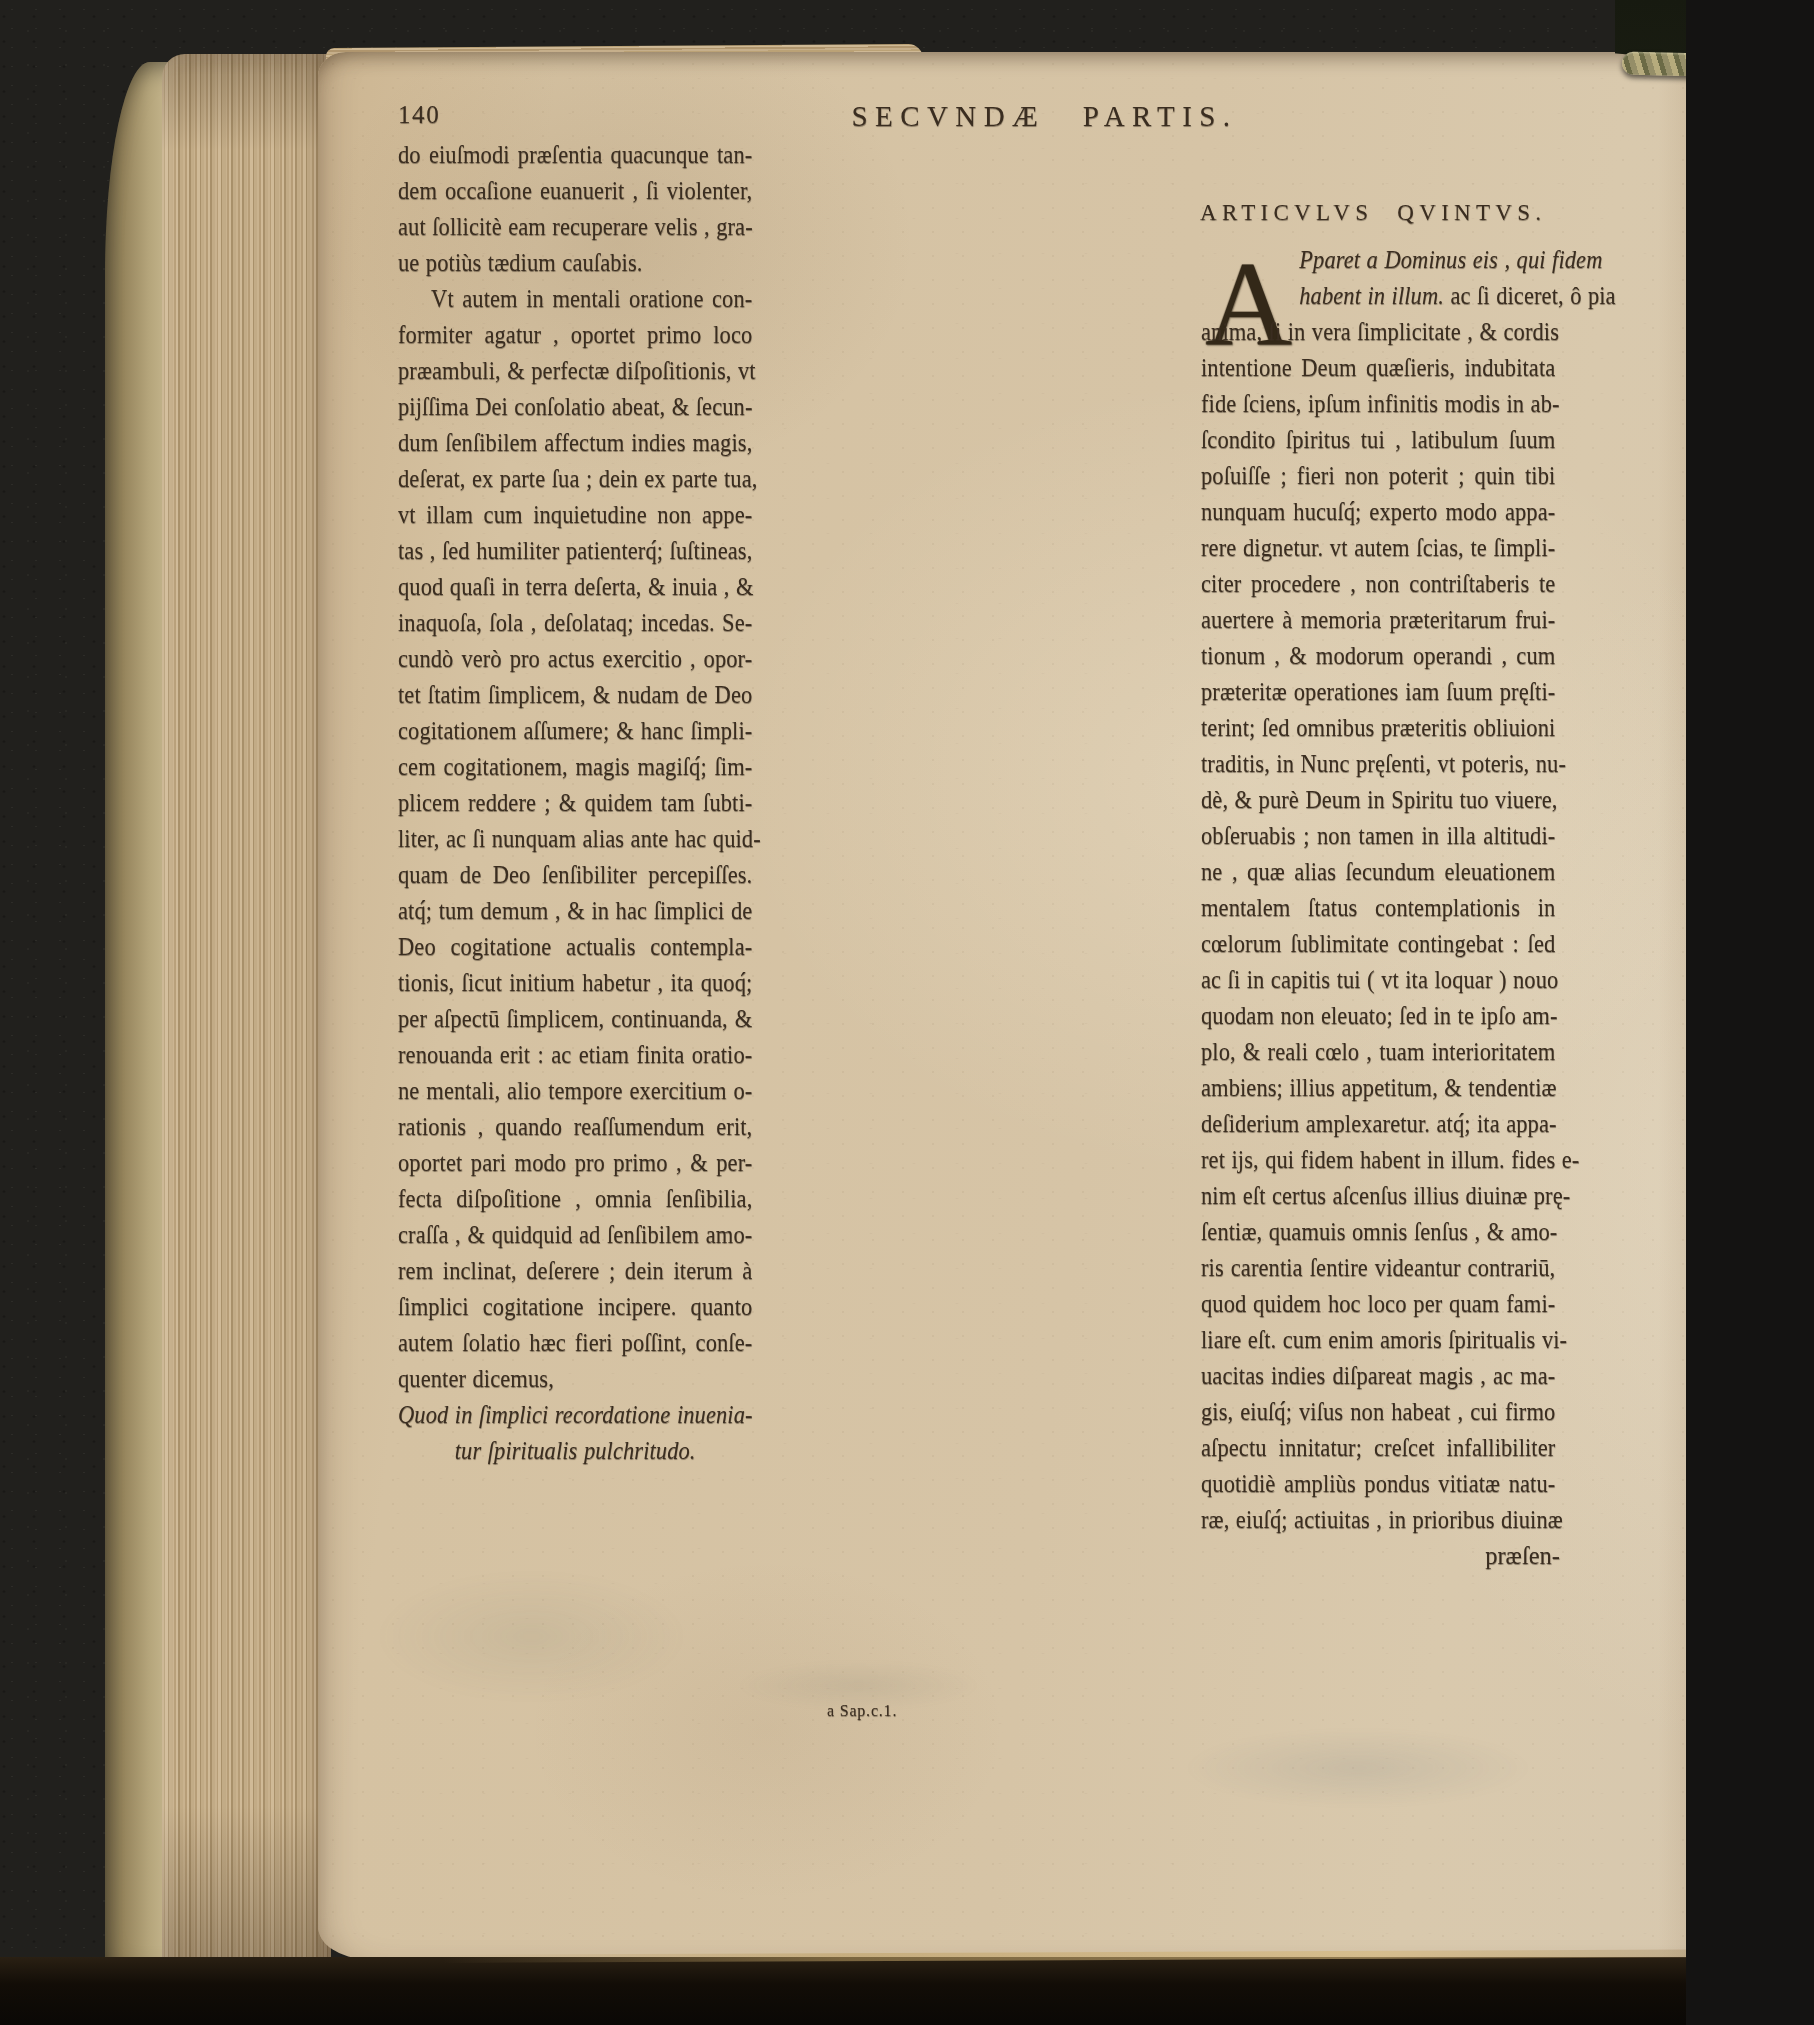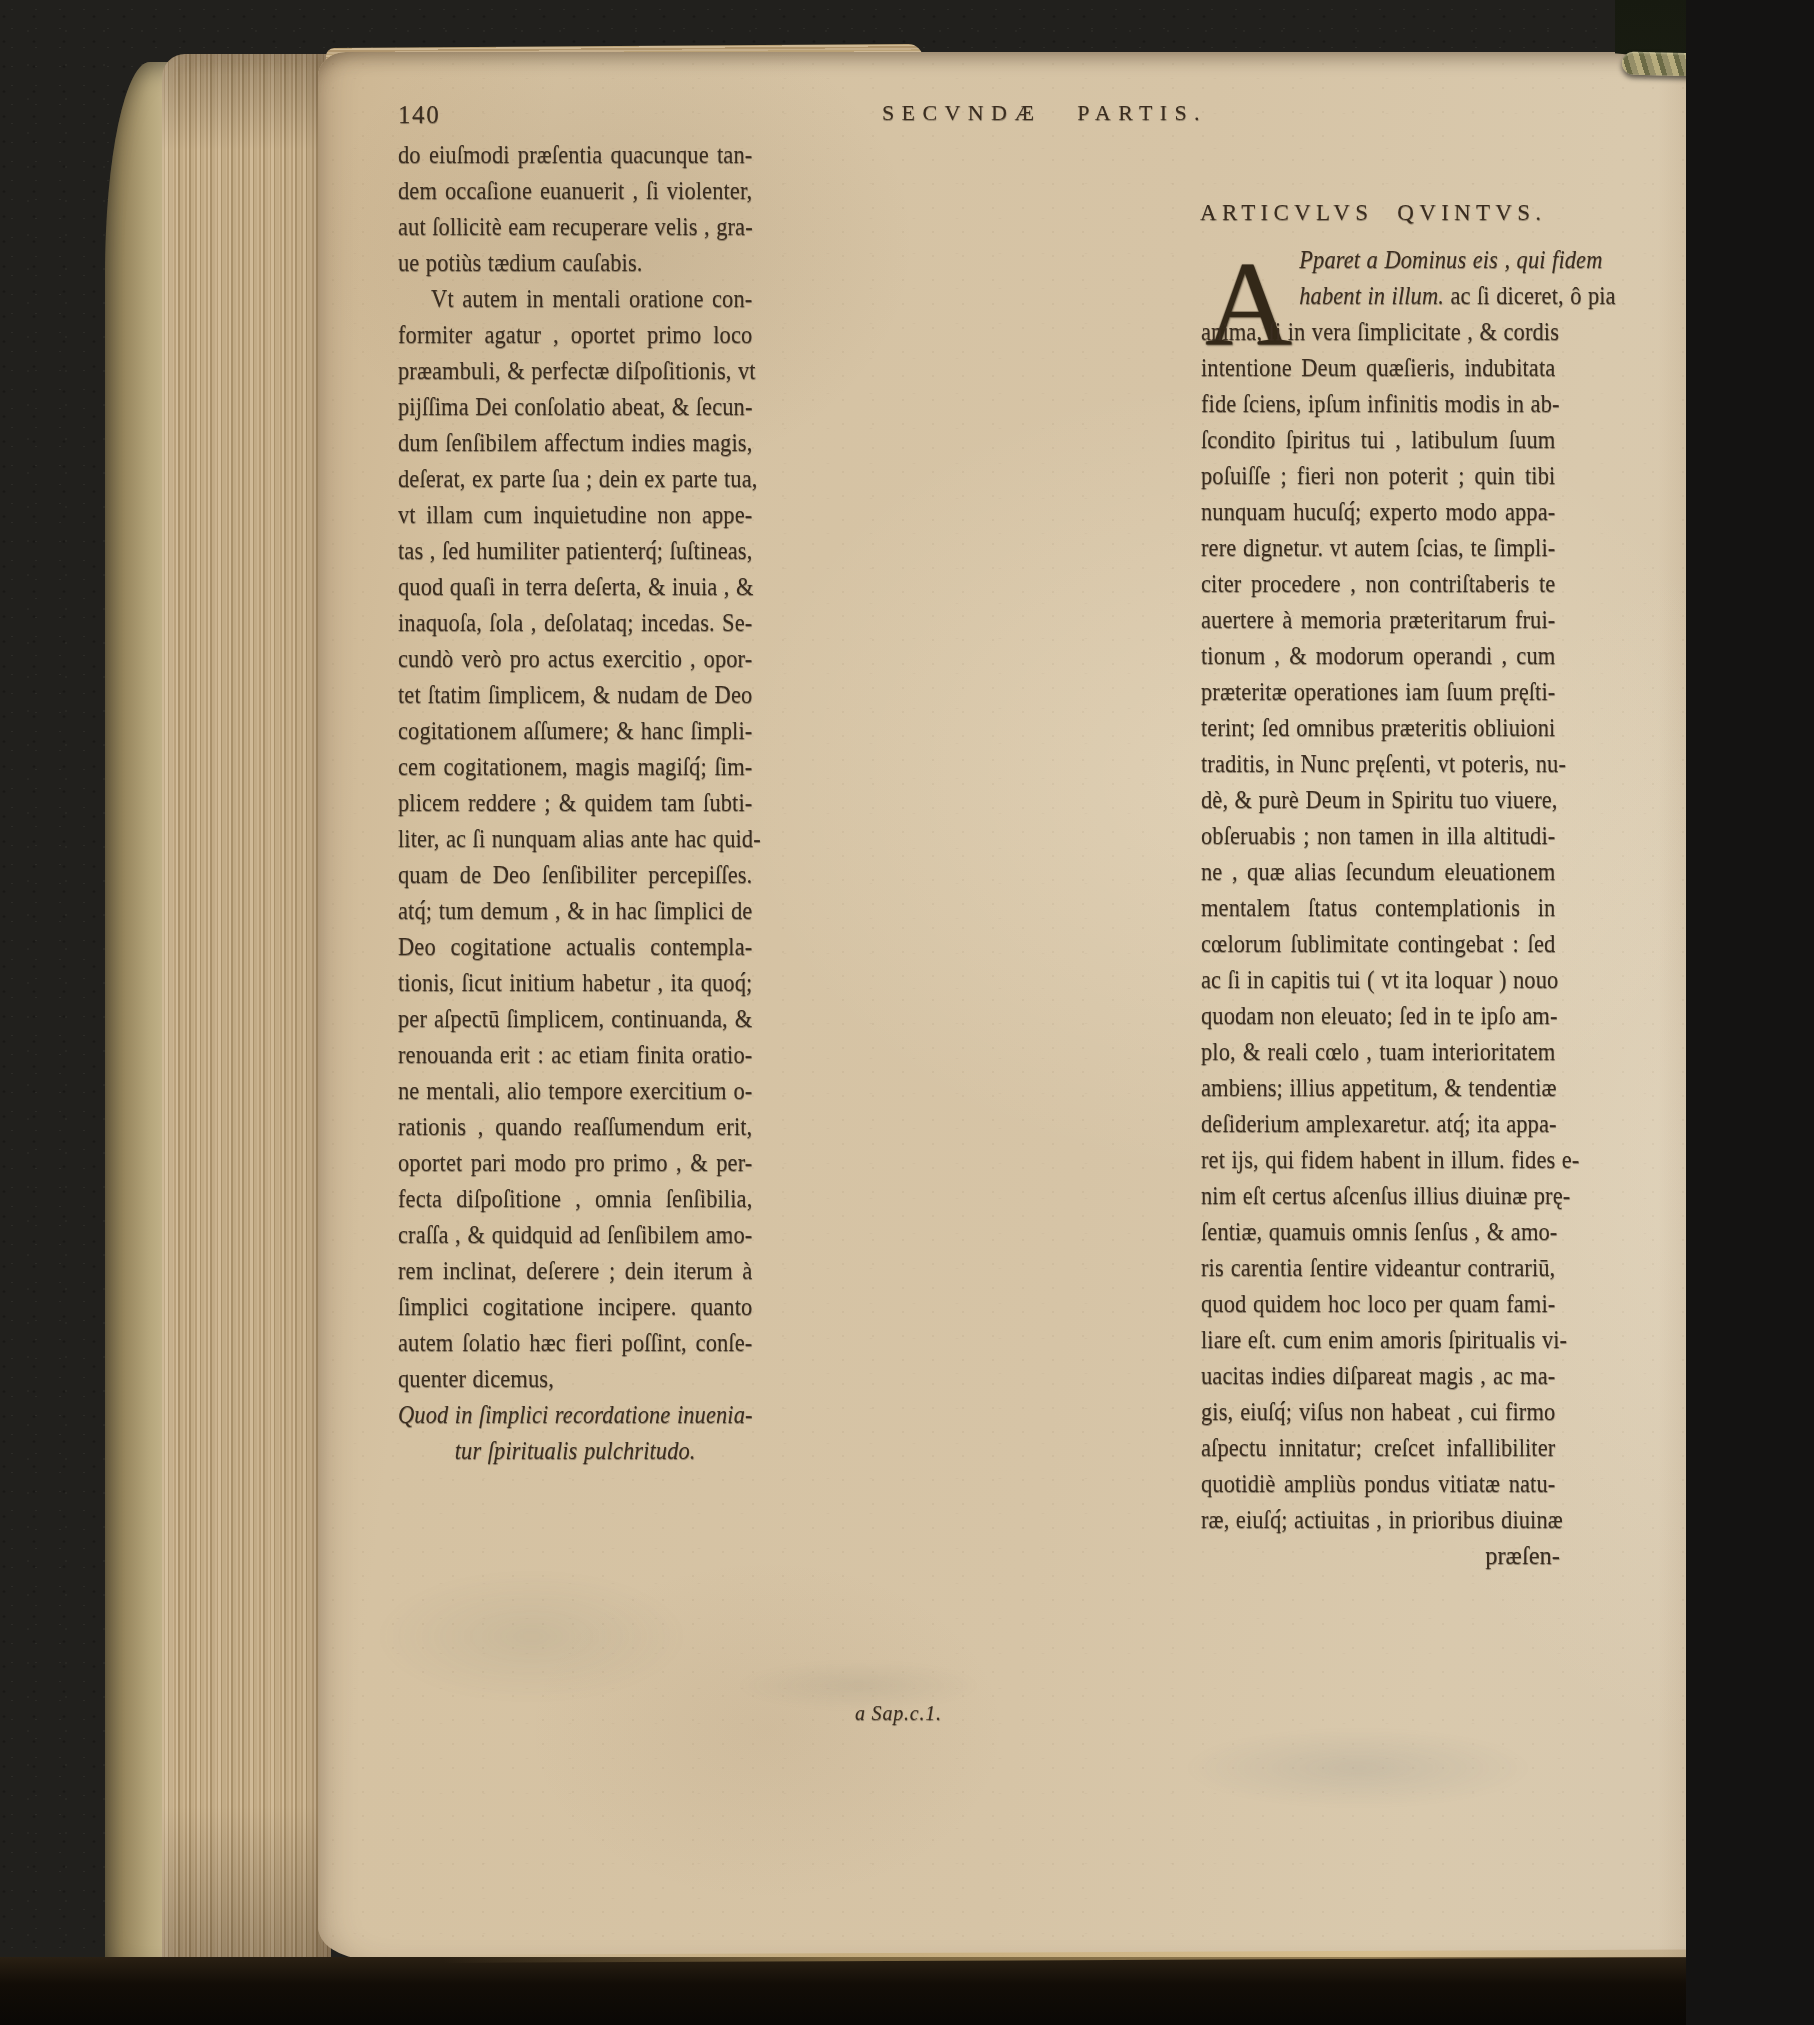--- a/index.html
+++ b/index.html
@@ -83,37 +83,37 @@
       background:linear-gradient(180deg,#2a2013 0%,#120d07 40%,#0a0805 100%);}
   .bottom-edge-line{position:absolute;z-index:10;left:442px;top:1952px;width:1334px;height:8.2px;
       border-radius:4.1px;transform:rotate(-0.25deg);
       background:linear-gradient(90deg, rgba(160,130,80,0) 0%, rgba(190,160,100,0.55) 30%, rgba(214,184,124,0.6) 70%, rgba(120,95,60,0.25) 100%);}
 
   
   .textlayer{position:absolute;inset:0;z-index:5;color:#3a2d20;
       text-shadow:0.3px 0.5px 0.7px rgba(58,45,32,0.5);}
   .folio{position:absolute;left:398px;top:101px;font-size:25px;letter-spacing:1.6px;}
   .running-head{position:absolute;left:321px;top:100px;width:1447px;text-align:center;
-      font-size:22px;letter-spacing:7.4px;word-spacing:23px;}
+      font-size:29px;letter-spacing:7.4px;word-spacing:23px;}
   .article-head{position:absolute;left:1200px;top:200px;width:363px;
       font-size:23px;letter-spacing:5.3px;word-spacing:13px;}
   .col{position:absolute;width:386px;font-size:24.5px;letter-spacing:0.1px;word-spacing:0.8px;
       transform:scaleX(0.918);transform-origin:0 0;}
   .col-left{left:398px;top:137px;}
   .col-right{left:1201px;top:242px;}
   .line{height:36px;line-height:36px;text-align:justify;text-align-last:justify;white-space:nowrap;}
   .line.l{text-align:left;text-align-last:left;}
   .line.c{text-align:center;text-align-last:center;white-space:normal;}
   .line.ind{text-indent:36px;}
   .line.dc{margin-left:107px;}
   .it{font-style:italic;}
   .dropcap{position:absolute;left:1205px;top:244px;font-size:121px;line-height:1;
       color:#332818;text-shadow:0.8px 1.2px 1.6px rgba(40,30,15,0.6), -0.8px 0 0.8px rgba(40,30,15,0.35);}
   .catchword{position:absolute;left:1277px;top:1542px;width:283px;text-align:right;font-size:24.5px;}
-  .footnote{position:absolute;left:827px;top:1702px;font-size:20px;font-style:italic;letter-spacing:0.8px;margin-left:28px;}
+  .footnote{position:absolute;left:827px;top:1702px;font-size:16px;letter-spacing:0.8px;}
 </style>
 </head>
 <body>
 
 <div class="stage">
   <div class="bg"></div>
   <div class="cover-left"></div>
   <div class="fore-edge"></div>
   <div class="top-edge"></div>
   <div class="page"></div>

